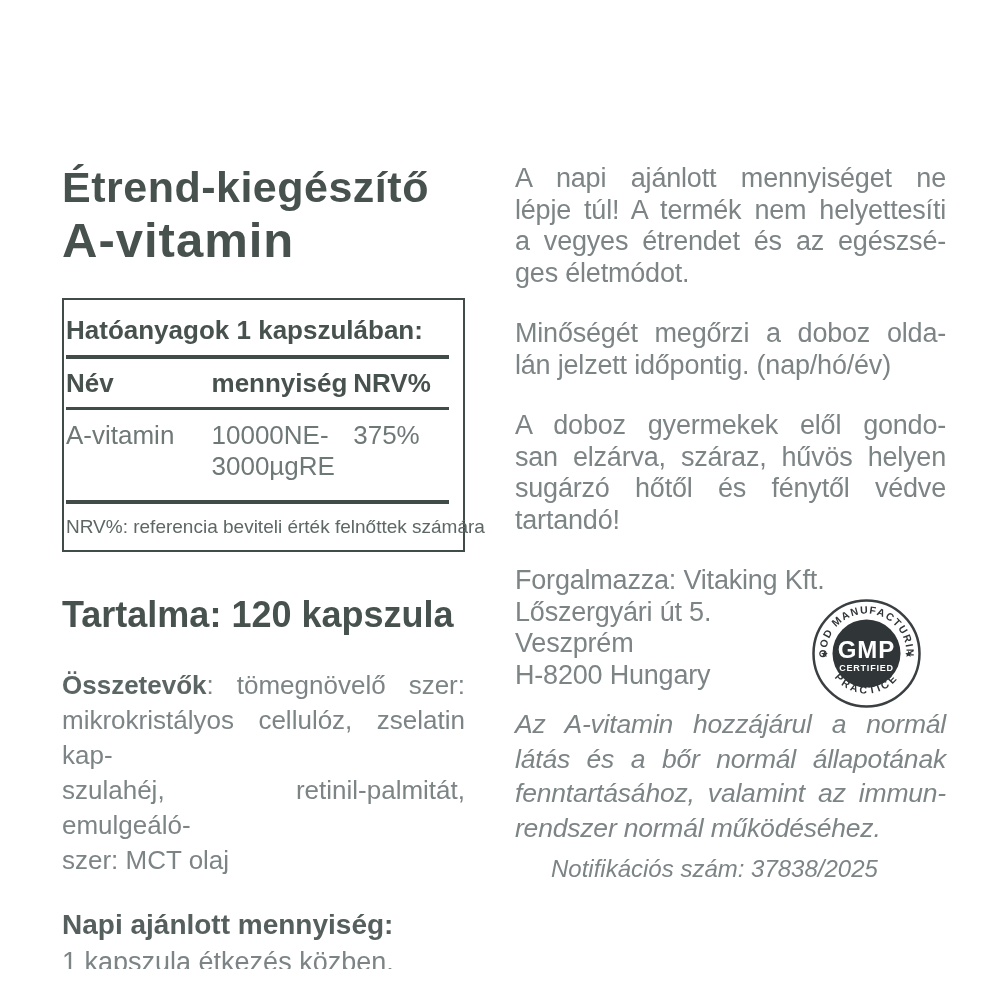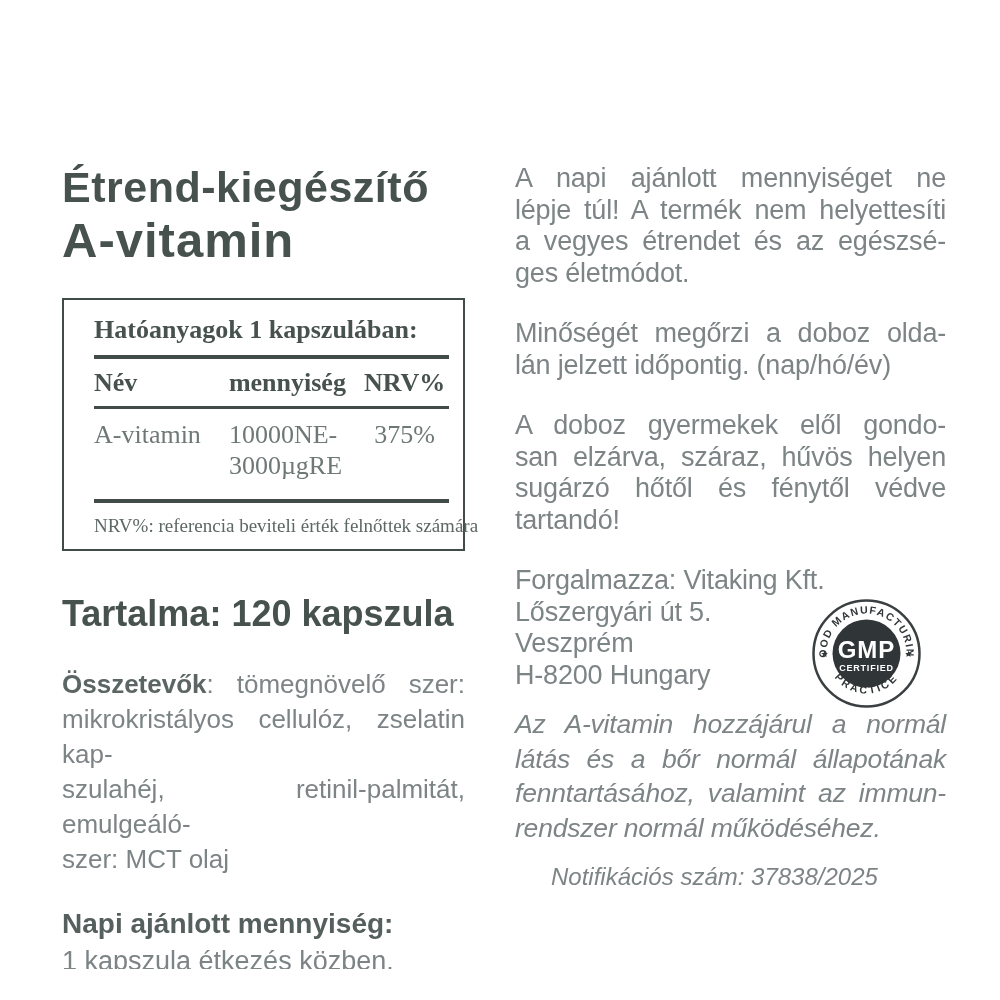--- a/index.html
+++ b/index.html
@@ -16,49 +16,49 @@
   body{font-family:"Liberation Sans","DejaVu Sans",sans-serif;}
   .page{position:relative;width:1000px;height:969px;background:var(--bg);overflow:hidden;}
 
   .col-left{position:absolute;left:62px;top:163px;width:403px;}
   .col-right{position:absolute;left:515px;top:163px;width:431px;}
 
   .title1{font-size:43px;line-height:49px;font-weight:bold;color:var(--text-dark);letter-spacing:.5px;}
   .title2{font-size:49px;line-height:57px;font-weight:bold;color:var(--text-dark);letter-spacing:1px;}
 
   
-  .facts{margin-top:29px;border:2px solid var(--rule);padding:10px 14px 12px 30px;color:var(--text-dark);font-family:Liberation Serif, serif;}
+  .facts{margin-top:29px;border:2px solid var(--rule);padding:10px 14px 12px 2px;color:var(--text-dark);}
   .facts-title{font-size:26px;font-weight:bold;line-height:40px;}
   .rule{background:var(--rule);border:0;}
   .rule.thick{height:4px;margin:5px 0 0 0;}
   .rule.thin{height:3px;}
   .rule.bottom{height:4px;margin:6px 0 0 0;}
   .frow{display:grid;grid-template-columns:38% 37% 25%;align-items:start;}
   .frow.head{padding:9px 0 8px 0;font-weight:bold;font-size:26px;}
   .frow.data{padding:10px 0 12px 0;font-size:26px;color:var(--table-data);line-height:31px;}
   .c2{}
-  .c3{text-align:center;}
+  .c3{text-align:left;}
   .facts-note{font-size:19px;color:var(--footnote);padding-top:12px;white-space:nowrap;}
 
   .tartalma{margin-top:42px;font-size:36px;font-weight:bold;color:var(--text-dark);line-height:42px;}
 
   .ingredients{margin-top:32px;font-size:26px;line-height:35px;color:var(--text-gray);}
   .jline{text-align:justify;text-align-last:justify;}
   .bold-dark{font-weight:bold;color:#5b6563;}
 
   .lines.just > div{text-align:justify;text-align-last:justify;}
   .lines.just > div.line-last{text-align:left;text-align-last:auto;}
 
   .napi{margin-top:28px;}
   .napi-title{font-size:28px;font-weight:bold;color:#555f5d;line-height:38px;}
   .napi-text{font-size:27px;color:var(--text-gray);line-height:36px;}
 
   .rp{font-size:27px;line-height:31.5px;color:var(--text-gray);margin-bottom:29px;letter-spacing:-.2px;}
   .rp.dist{margin-bottom:16px;}
-  .claim{font-style:italic;font-size:26.5px;line-height:34.5px;margin-bottom:17px;}
+  .claim{font-style:italic;font-size:26.5px;line-height:34.5px;margin-bottom:9px;}
   .notif{font-style:italic;font-size:24px;color:var(--text-gray);line-height:30px;margin-left:36px;}
 
   .gmp{position:absolute;left:810px;top:597px;width:113px;height:113px;}
   .gmp svg{width:100%;height:100%;}
   .gmp .ringtext{font-size:10.5px;font-weight:bold;letter-spacing:1.4px;fill:var(--badge-dark);}
   .gmp .ringtext.bot{letter-spacing:2.6px;}
   .gmp .gmpmain{font-size:24px;font-weight:bold;fill:#ffffff;letter-spacing:1px;}
   .gmp .gmpsub{font-size:9px;font-weight:bold;fill:#ffffff;letter-spacing:.8px;}
   .gmp .star{font-size:9px;fill:var(--badge-dark);font-family:"DejaVu Sans",sans-serif;}
 </style>

